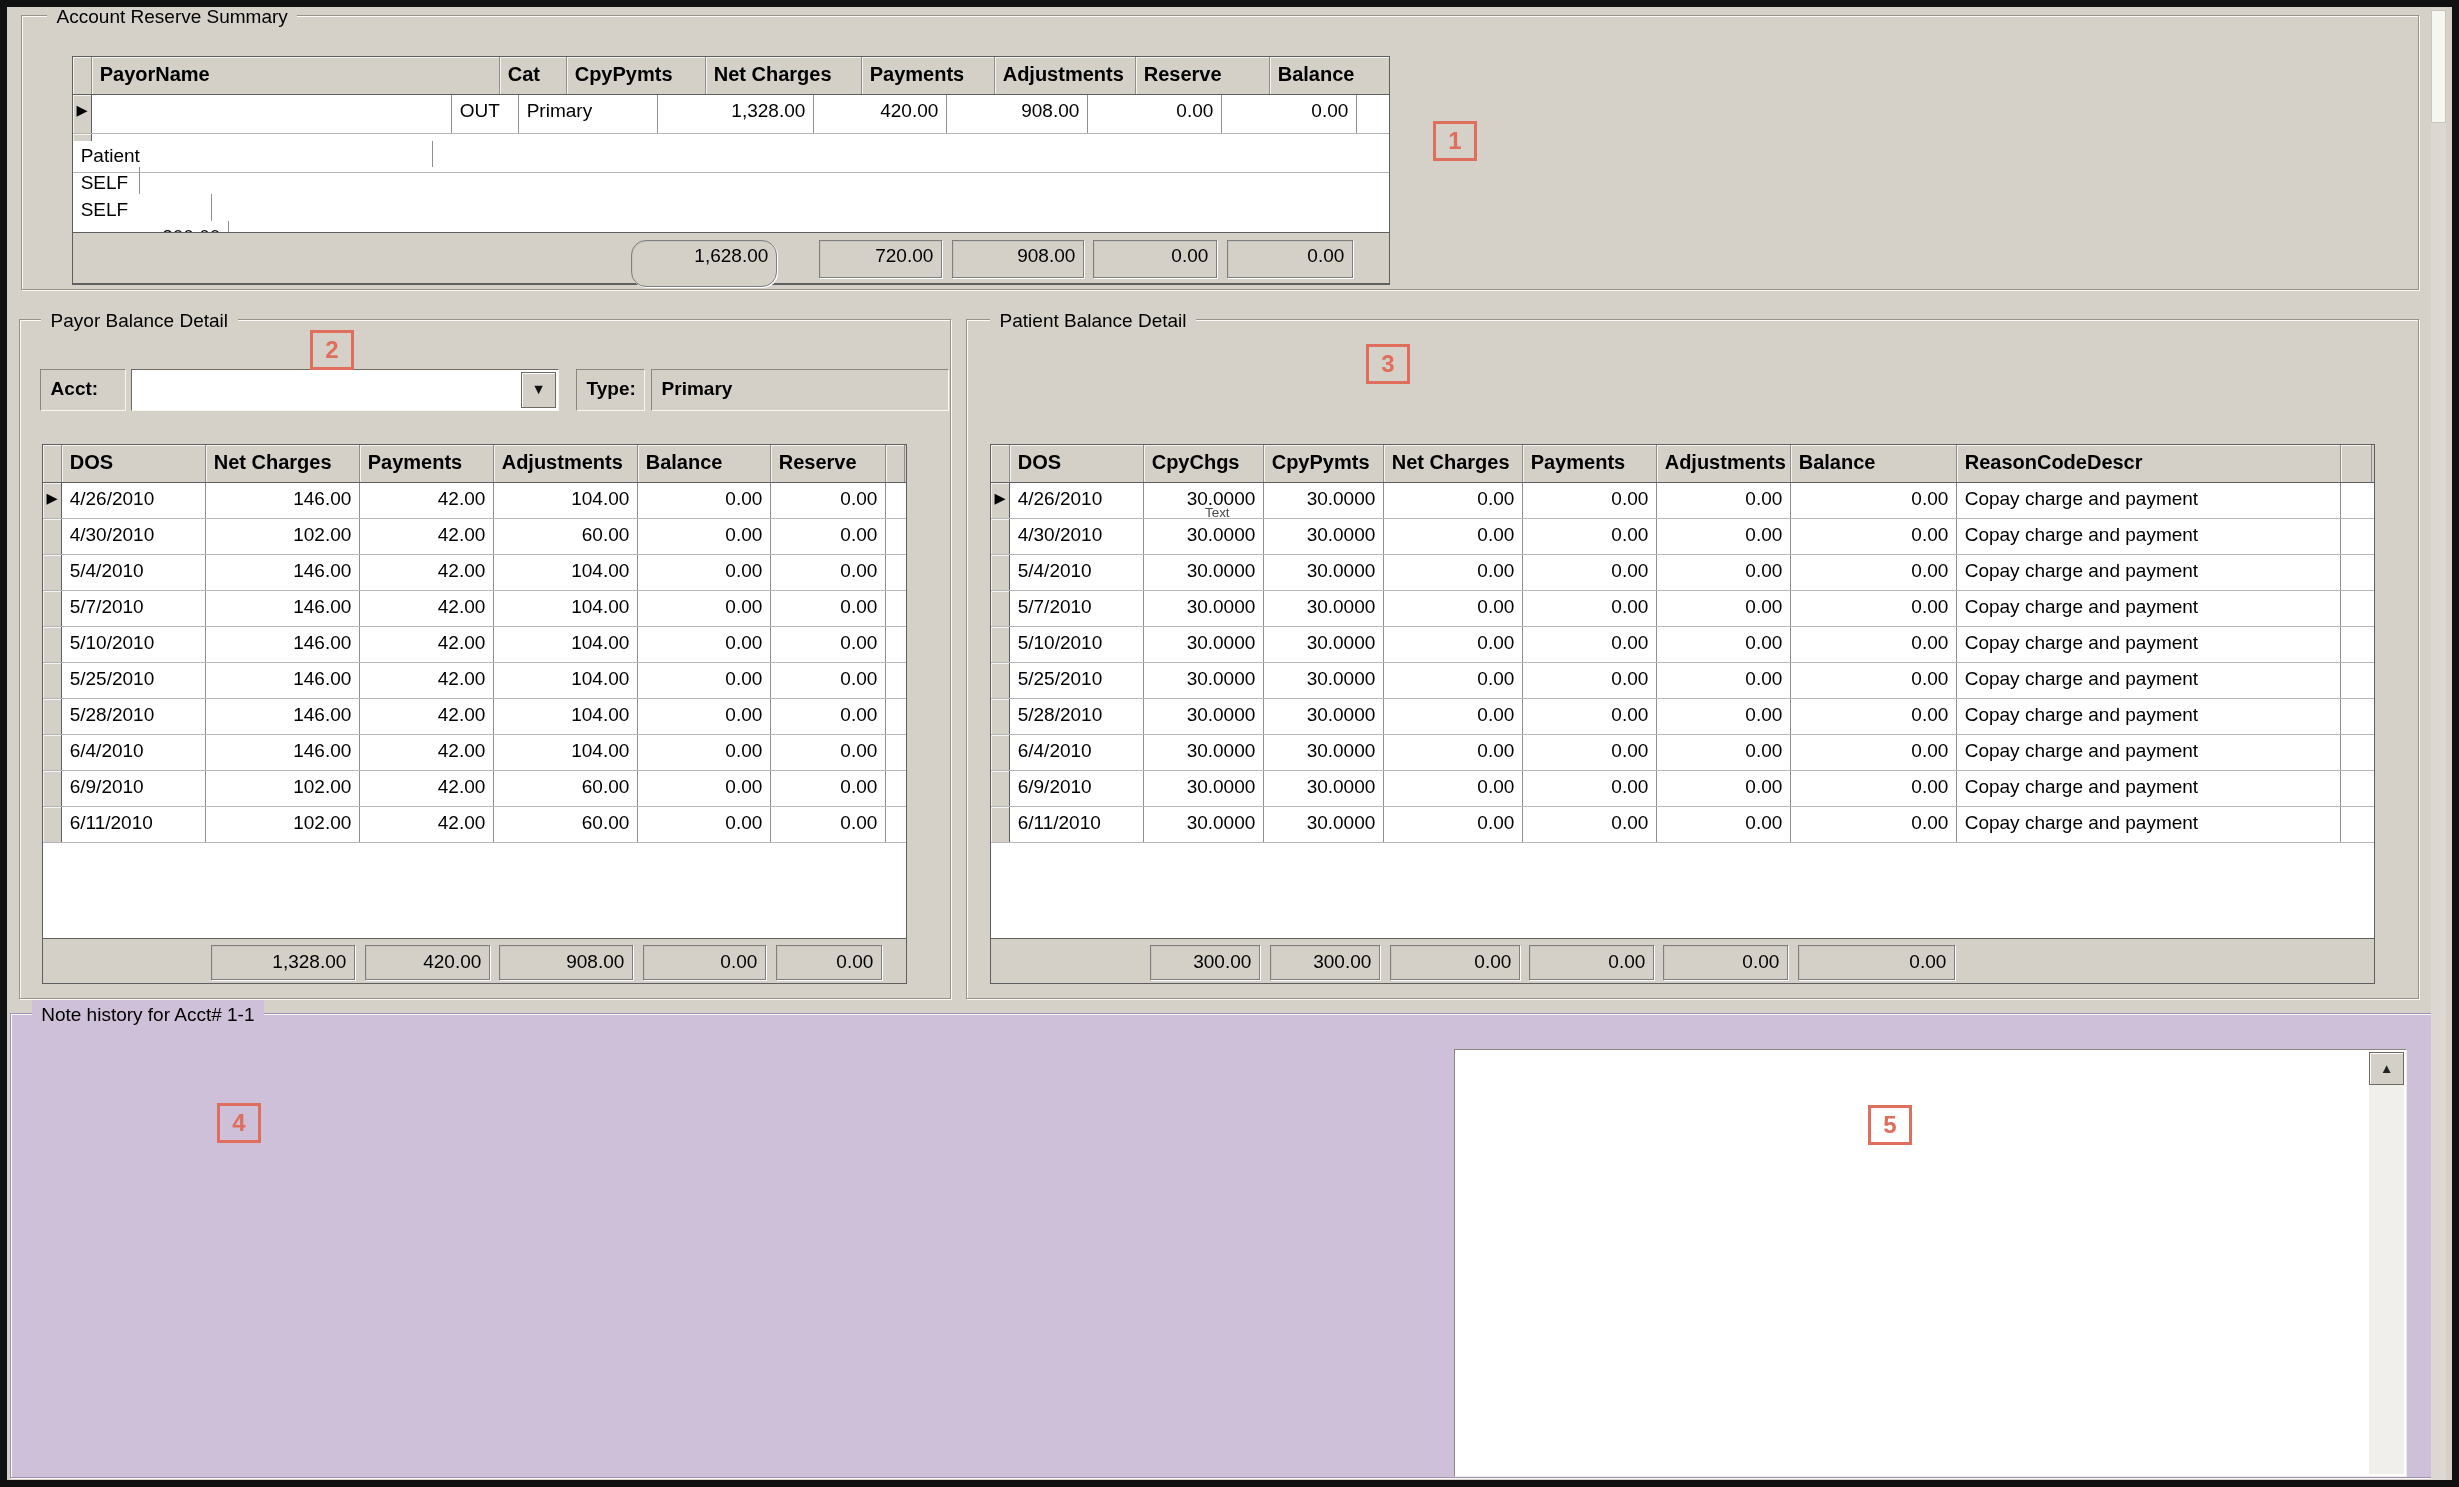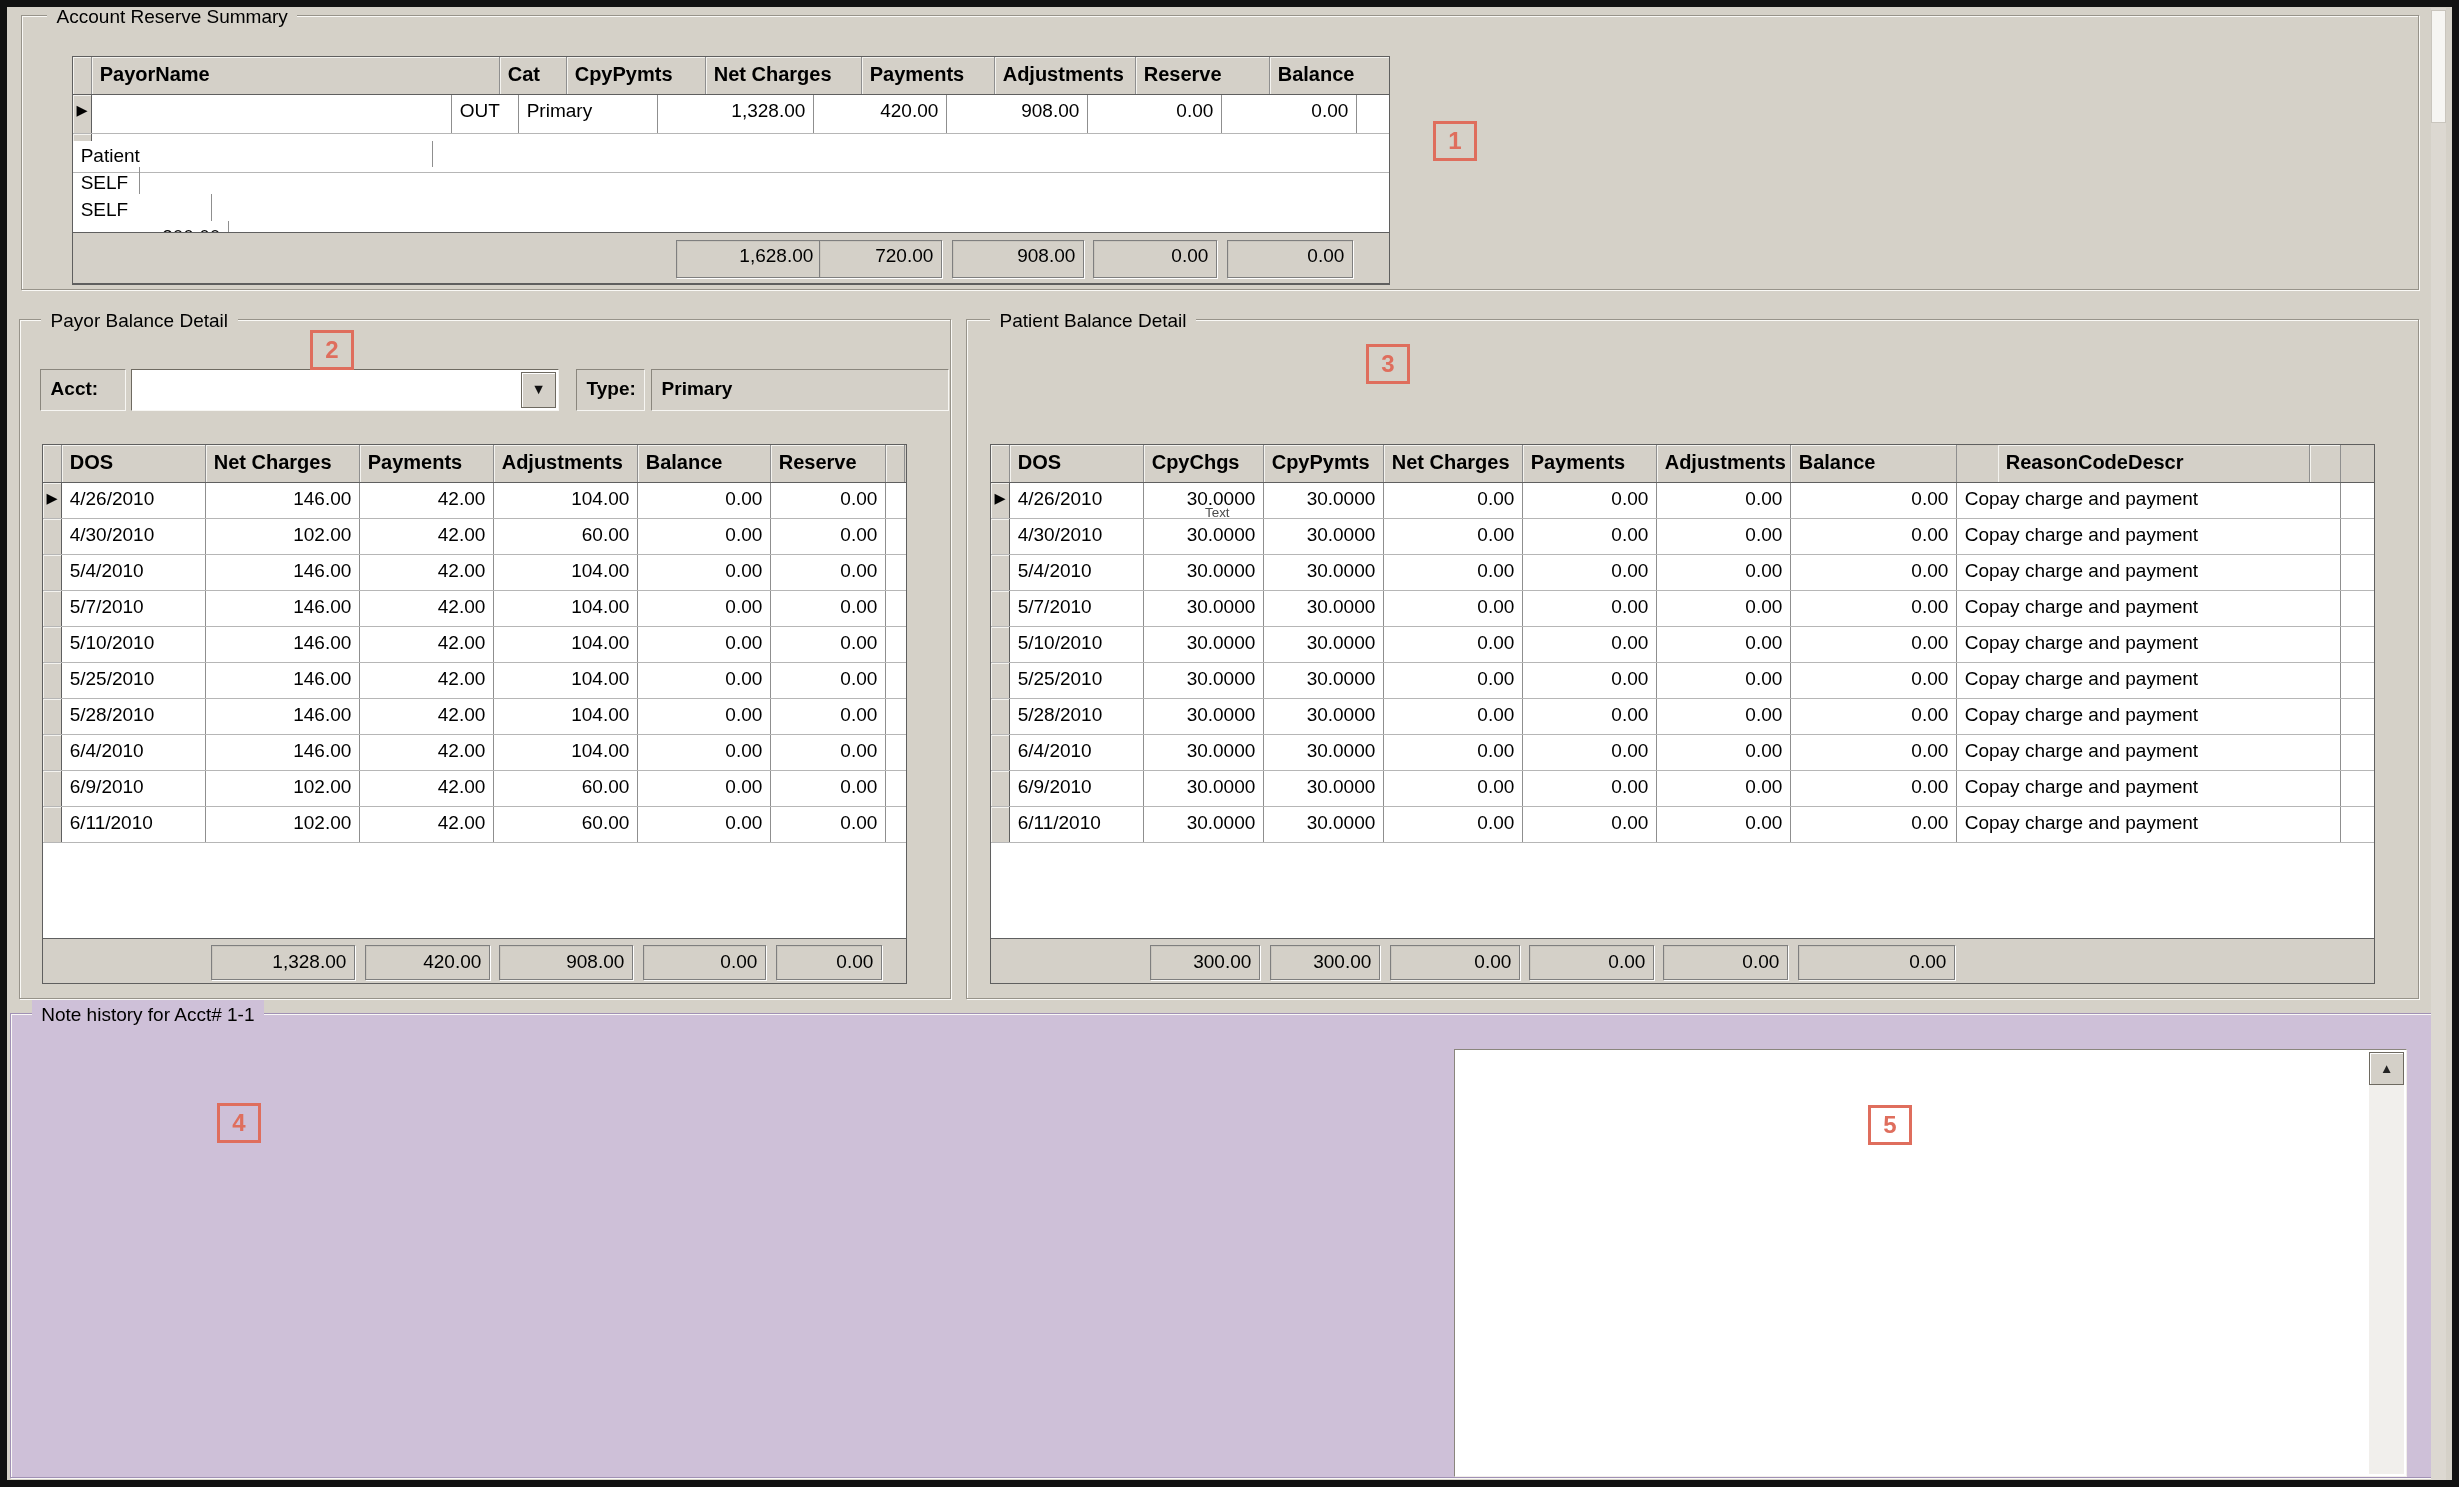--- a/index.html
+++ b/index.html
@@ -113,21 +113,21 @@
           <div class="g-cell num" style="width: 156px;">300.00</div>
           <div class="g-cell num" style="width: 133px;">300.00</div>
           <div class="g-cell num" style="width: 141px;">0.00</div>
           <div class="g-cell num" style="width: 134px;">0.00</div>
           <div class="g-cell num" style="width: 135px;">0.00</div>
           <div class="g-cell g-trailcell" style="width: 32px;"></div>
         </div>
       </div>
     </div>
   <div class="g-foot" style="left:72px;top:232px;width:1318px;height:52px;">
-      <div class="tot-box" style="left: 603px; width: 146px; top: 6.7px; height: 38px;">1,628.00</div>
+      <div class="tot-box" style="left: 558px; width: 146px; top: 6.7px; height: 47px; border-radius: 15px;">1,628.00</div>
       <div class="tot-box" style="left: 746px; width: 123px; top: 6.7px; height: 38px;">720.00</div>
       <div class="tot-box" style="left: 879px; width: 132px; top: 6.7px; height: 38px;">908.00</div>
       <div class="tot-box" style="left: 1020px; width: 124px; top: 6.7px; height: 38px;">0.00</div>
       <div class="tot-box" style="left: 1154px; width: 126px; top: 6.7px; height: 38px;">0.00</div>
     </div>
 
   <div class="group" style="left:19px;top:319px;width:932px;height:680px;">
     <div class="group-title" style="left:21px;">Payor Balance Detail</div>
   </div>
   <div class="panel3d" style="left:40px;top:369px;width:86px;height:42px;">Acct:</div>
@@ -265,21 +265,21 @@
   <div class="g" style="left:990px;top:444px;width:1385px;height:540px;">
       <div class="g-hdr" style="height: 37px;">
         <div class="g-hcell g-sel" style="width: 19px;"></div>
         <div class="g-hcell" style="width: 134px;">DOS</div>
         <div class="g-hcell" style="width: 120px;">CpyChgs</div>
         <div class="g-hcell" style="width: 120px;">CpyPymts</div>
         <div class="g-hcell" style="width: 139px;">Net Charges</div>
         <div class="g-hcell" style="width: 134px;">Payments</div>
         <div class="g-hcell" style="width: 134px;">Adjustments</div>
         <div class="g-hcell" style="width: 166px;">Balance</div>
-        <div class="g-hcell" style="width: 312px; margin-left: 41px;">ReasonCodeDescr</div>
+        <div class="g-hcell" style="width: 384px;">ReasonCodeDescr</div>
         <div class="g-hcell g-htrail" style="width: 31px;"></div>
       </div>
       <div class="g-body">
         <div class="g-row" style="height: 35px;">
           <div class="g-cell g-selcell" style="width: 19px;">▶</div>
           <div class="g-cell" style="width: 134px;">4/26/2010</div>
           <div class="g-cell num" style="width: 120px;">30.0000</div>
           <div class="g-cell num" style="width: 120px;">30.0000</div>
           <div class="g-cell num" style="width: 139px;">0.00</div>
           <div class="g-cell num" style="width: 134px;">0.00</div>

